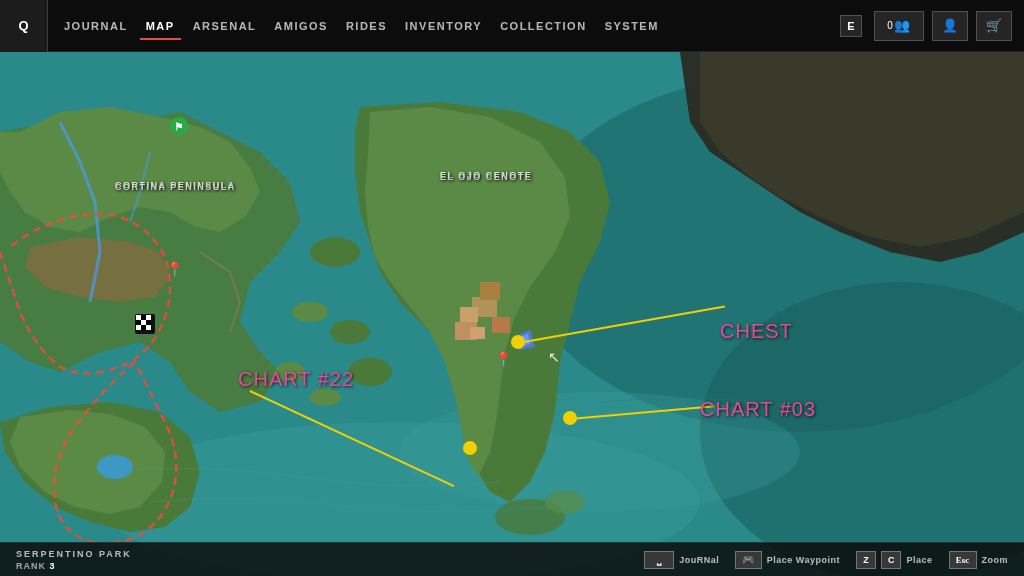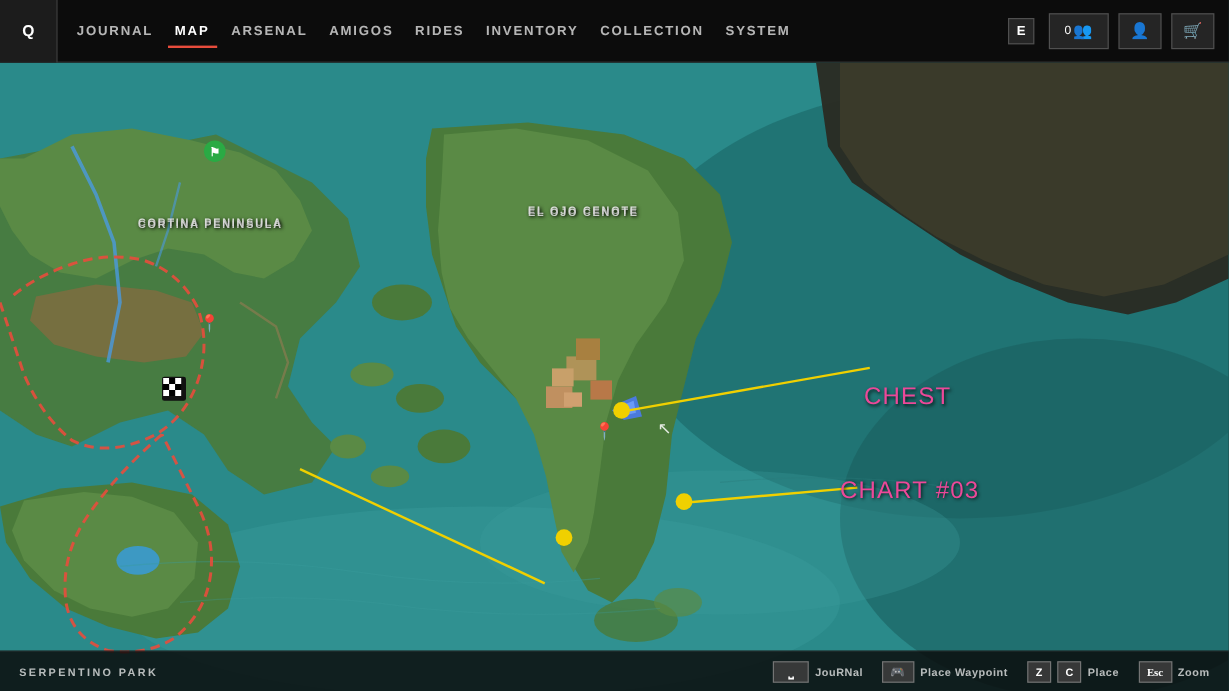--- a/index.html
+++ b/index.html
@@ -324,20 +324,21 @@
   <div class="annotation-dot" style="left:518px; top:342px;"></div>
   <div class="annotation-line" style="left:518px; top:342px; width:210px; transform: rotate(-10deg);"></div>
   <div class="annotation-text" style="left:720px; top:320px; font-size:20px;">CHEST</div>
 
   <div class="annotation-dot" style="left:570px; top:418px;"></div>
   <div class="annotation-line" style="left:570px; top:418px; width:145px; transform: rotate(-5deg);"></div>
   <div class="annotation-text" style="left:700px; top:398px; font-size:20px;">CHART #03</div>
 
   <div class="annotation-dot" style="left:470px; top:448px;"></div>
   <div class="annotation-line" style="left:250px; top:390px; width:225px; transform: rotate(25deg);"></div>
+  <div class="annotation-text" style="left:238px; top:368px; font-size:20px;">CHART #22</div>
 
   <div style="position:absolute; left:115px; top:180px; z-index:50; color:rgba(255,255,255,0.85); font-size:9px; font-weight:bold; letter-spacing:1.5px; text-transform:uppercase; text-shadow:1px 1px 3px rgba(0,0,0,0.9);">CORTINA PENINSULA</div>
   <div style="position:absolute; left:440px; top:170px; z-index:50; color:rgba(255,255,255,0.85); font-size:9px; font-weight:bold; letter-spacing:1.5px; text-transform:uppercase; text-shadow:1px 1px 3px rgba(0,0,0,0.9);">EL OJO CENOTE</div>
 </div>
 
 <div style="position:absolute; left:115px; top:182px; z-index:60; color:rgba(220,220,220,0.9); font-size:9px; font-weight:bold; letter-spacing:1.5px; text-transform:uppercase; text-shadow:1px 1px 3px rgba(0,0,0,0.9);">CORTINA PENINSULA</div>
 <div style="position:absolute; left:440px; top:172px; z-index:60; color:rgba(220,220,220,0.9); font-size:9px; font-weight:bold; letter-spacing:1.5px; text-transform:uppercase; text-shadow:1px 1px 3px rgba(0,0,0,0.9);">EL OJO CENOTE</div>
 
 <div id="navbar">
   <div class="nav-q-btn">Q</div>
@@ -365,20 +366,24 @@
     </div>
     <div class="nav-icon-btn">
       <span>🛒</span>
     </div>
   </div>
 </div>
 
 <div id="bottom-bar">
   <div class="bottom-location">
     <div class="location-area">SERPENTINO PARK</div>
+    <div class="location-rank">
+      <span>RANK</span>
+      <span class="rank-num">3</span>
+    </div>
   </div>
 
   <div class="bottom-controls">
     <div class="control-item">
       <div class="key-btn" style="min-width:30px; font-size:11px;">⎵</div>
       <span class="control-label">JouRNal</span>
     </div>
     <div class="control-item">
       <div class="key-btn" style="font-size:10px;">🎮</div>
       <span class="control-label">Place Waypoint</span>

